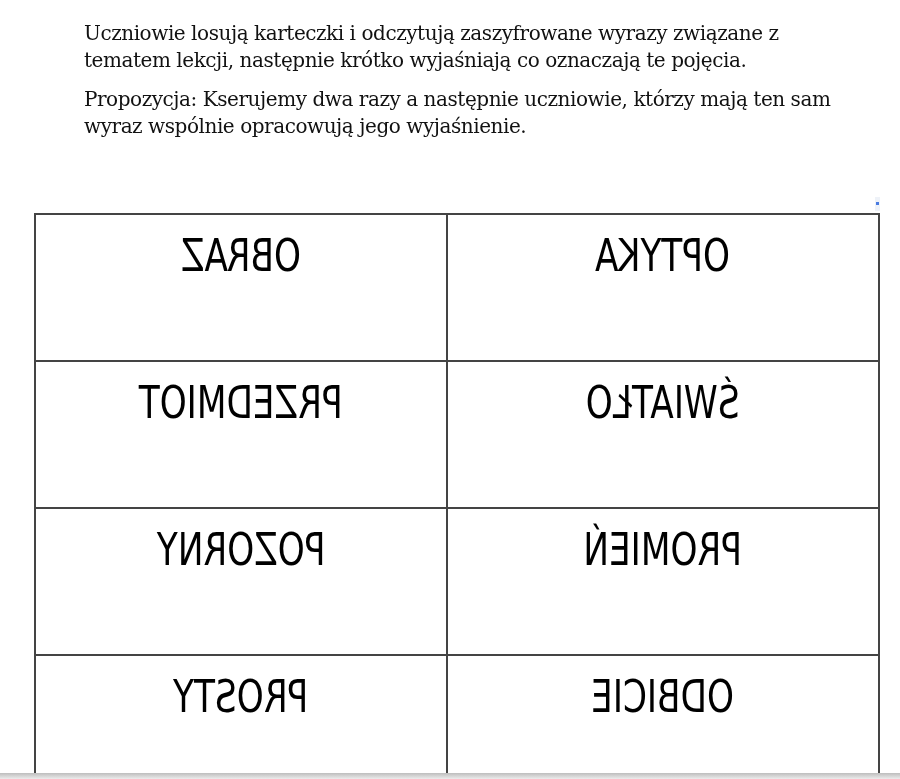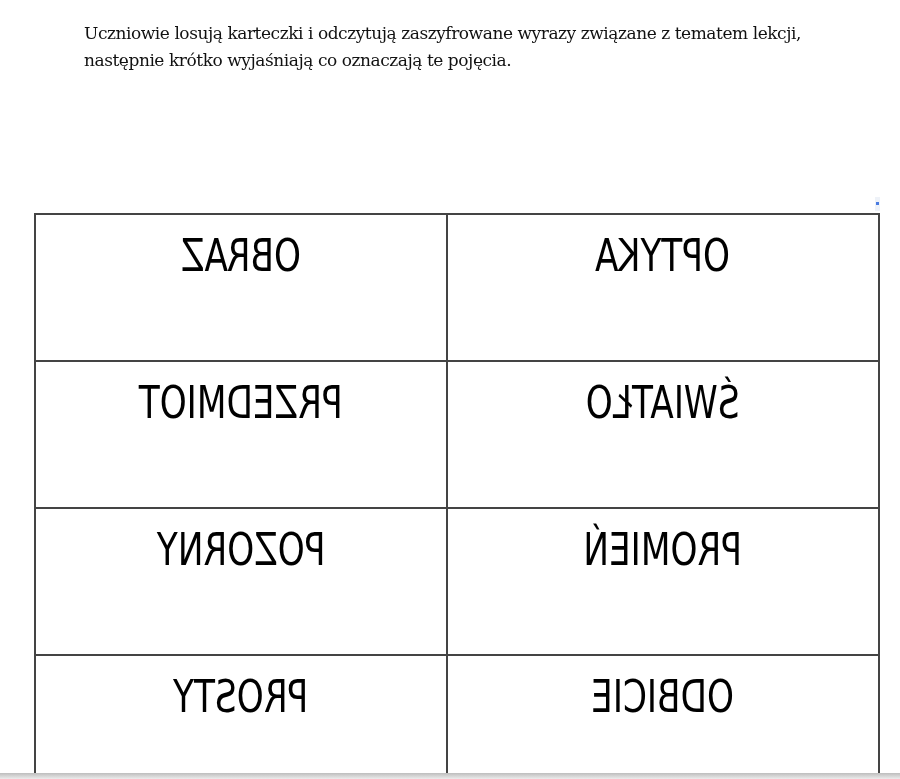--- a/index.html
+++ b/index.html
@@ -4,21 +4,21 @@
   <style>
     html, body { margin: 0; padding: 0; }
     body {
       width: 900px; height: 779px; overflow: hidden; position: relative;
       background: #ffffff;
       font-family: "DejaVu Serif", serif;
     }
     .page { position: absolute; left: 0; top: 0; width: 900px; height: 773px; background: #fff; }
     .intro {
       position: absolute; left: 84px; top: 20px; width: 780px;
-      font-family: "DejaVu Serif", serif; font-size: 17px; line-height: 27px;
+      font-family: "DejaVu Serif", serif; font-size: 20px; line-height: 27px;
       color: #111; letter-spacing: -0.45px;
     }
     .intro p { margin: 0 0 12px 0; }
     .marker {
       position: absolute; left: 875px; top: 197px; width: 5px; height: 14px;
       background: #eef2f8;
     }
     .marker::after {
       content: ""; position: absolute; left: 1px; top: 5px; width: 3px; height: 3px; background: #4a7be0;
     }
@@ -44,20 +44,21 @@
       position: absolute; left: 0; top: 773px; width: 900px; height: 6px;
       background: linear-gradient(#bdbdbd, #ececec);
     }
   </style>
 </head>
 <body>
 
 <div class="page">
   <div class="intro">
     <p>Uczniowie losują karteczki  i odczytują zaszyfrowane wyrazy związane z tematem lekcji, następnie krótko wyjaśniają co oznaczają te pojęcia.</p>
+    <p>Propozycja: Kserujemy dwa razy a następnie uczniowie, którzy mają ten sam wyraz wspólnie opracowują jego wyjaśnienie.</p>
   </div>
 
   <div class="marker"></div>
 
   <table class="cards">
     <tbody>
         <tr>
       <td><span class="word">OBRAZ</span></td>
       <td class="right"><span class="word">OPTYKA</span></td>
     </tr>

